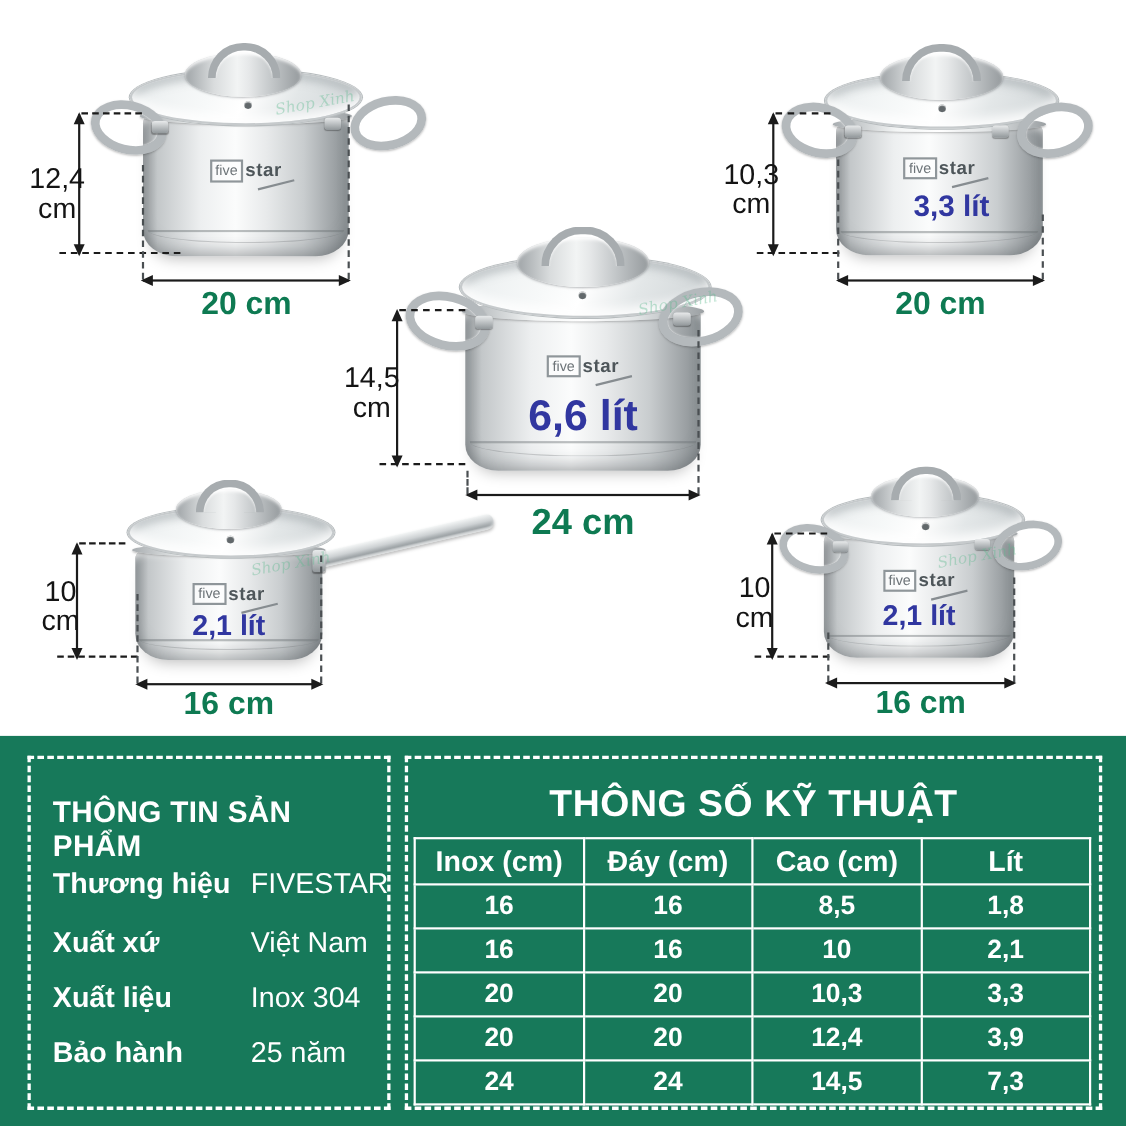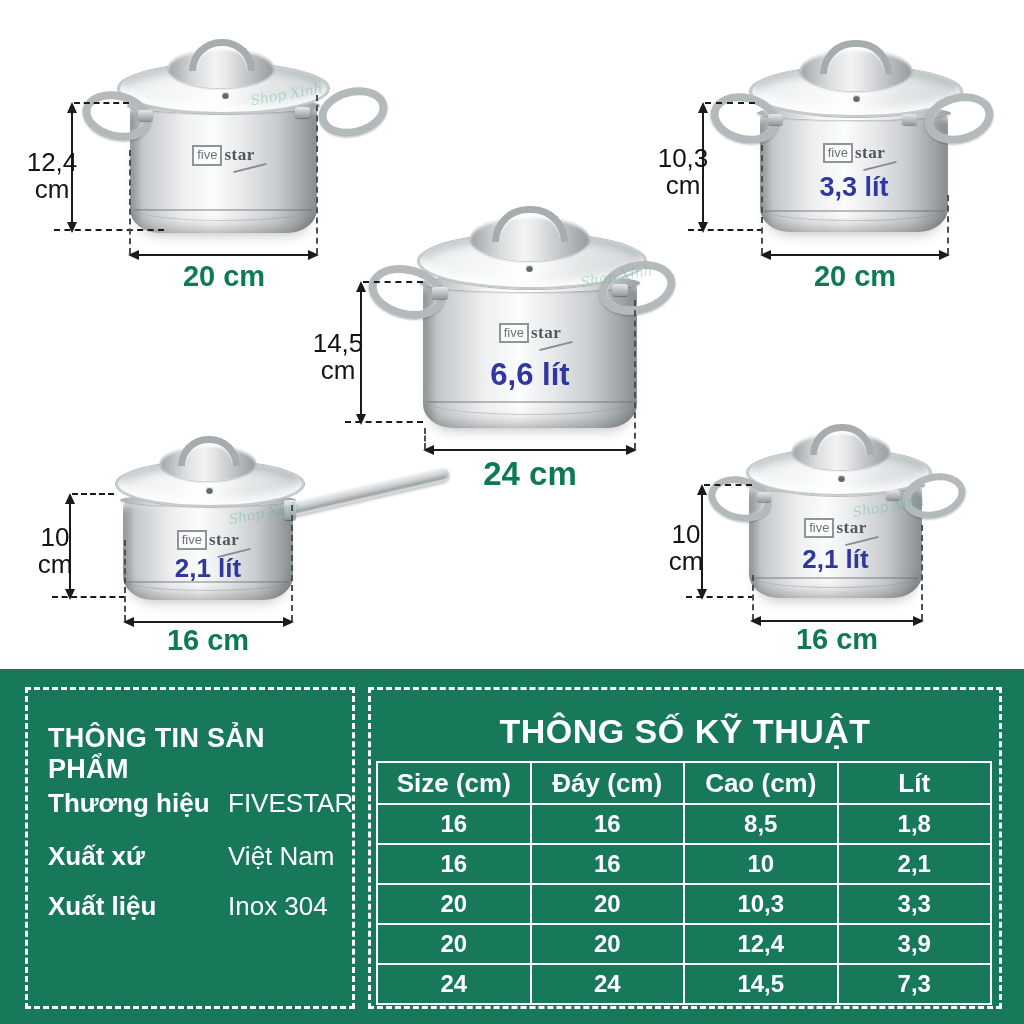--- a/index.html
+++ b/index.html
@@ -27,21 +27,21 @@
     border-radius:200px 200px 0 0;box-shadow:inset 0 2px 2px rgba(255,255,255,.7);}
   .knob{position:absolute;width:7px;height:7px;border-radius:50%;background:#62686b;box-shadow:inset 0 1px 1px #fff;}
   .loop-handle{position:absolute;box-sizing:border-box;border:8px solid #b4b9bc;border-radius:50%;
     box-shadow:inset 0 0 2px #ffffff, 0 1px 2px rgba(0,0,0,.25);}
   .mount{position:absolute;background:linear-gradient(180deg,#e8eaeb,#92989b);border-radius:3px;box-shadow:0 1px 1px rgba(0,0,0,.3);}
   .long-handle{position:absolute;height:14px;border-radius:9px;transform-origin:left center;
     background:linear-gradient(180deg,#f5f7f7 0%,#cdd1d3 45%,#9aa0a3 78%,#bbc0c2 100%);
     box-shadow:0 2px 3px rgba(0,0,0,.25), inset 0 -2px 2px rgba(255,255,255,.5);}
   .logo{position:absolute;left:0;width:100%;text-align:center;white-space:nowrap;}
   .lg-five{display:inline-block;border:2px solid #8f969a;color:#6d7478;font-size:13px;line-height:1.1;padding:1px 3px;background:rgba(255,255,255,.55);vertical-align:middle;}
-  .lg-star{position:relative;display:inline-block;margin-left:2px;font-weight:bold;color:#4e565a;font-size:17px;letter-spacing:.5px;vertical-align:middle;font-family:Liberation Serif, serif;}
+  .lg-star{position:relative;display:inline-block;margin-left:2px;font-weight:bold;color:#4e565a;font-size:17px;letter-spacing:.5px;vertical-align:middle;}
   .lg-star::after{content:"";position:absolute;right:-12px;bottom:-4px;width:34px;height:2px;background:#868c90;transform:rotate(-14deg);}
   .cap{position:absolute;left:0;width:100%;text-align:center;color:#3137a0;font-weight:bold;}
   .wm{position:absolute;color:#5cb98e;opacity:.38;font-family:"DejaVu Serif",serif;font-style:italic;font-size:14px;transform:rotate(-10deg);white-space:nowrap;}
 
   
   .varrow{position:absolute;width:2px;background:#1b1b1b;}
   .varrow::before{content:"";position:absolute;top:-2px;left:-4.5px;width:0;height:0;
     border-left:5.5px solid transparent;border-right:5.5px solid transparent;border-bottom:11px solid #1b1b1b;}
   .varrow::after{content:"";position:absolute;bottom:-2px;left:-4.5px;width:0;height:0;
     border-left:5.5px solid transparent;border-right:5.5px solid transparent;border-top:11px solid #1b1b1b;}
@@ -100,21 +100,21 @@
     </div>
     <div class="harrow" style="left:130px;top:254px;width:187px;"></div>
     <div class="size-label" style="left:150px;top:260px;width:148px;">20 cm</div>
   </div>
 
   <div>
     <div class="pot-body" style="left:760px;top:112px;width:188px;height:120px;">
       <div class="logo" style="top:26%;">
         <span class="lg-five">five</span><span class="lg-star">star</span>
       </div>
-      <div class="cap" style="top:50%;font-size:27px;">3,3 lít</div>
+      <div class="cap" style="top:50%;font-size:27px;margin-left:11px;">3,3 lít</div>
     </div>
     <div class="lid-glass" style="left:750px;top:66px;width:208px;height:47px;"></div>
     <div class="lid-disc" style="left:800px;top:49px;width:112px;height:42px;"></div>
     <div class="lid-arc" style="left:820px;top:40px;width:72px;height:34px;"></div>
     <div class="knob" style="left:853px;top:95px;"></div>
     <div class="loop-handle" style="left:710px;top:94px;width:70px;height:49px;transform:rotate(14deg);"></div>
     <div class="loop-handle" style="left:924px;top:94px;width:70px;height:49px;transform:rotate(-14deg);"></div>
     <div class="mount" style="left:768px;top:114px;width:15px;height:11px;"></div>
     <div class="mount" style="left:902px;top:114px;width:15px;height:11px;"></div>
     <div class="varrow" style="left:702px;top:104px;height:127px;"></div>
@@ -128,21 +128,21 @@
     </div>
     <div class="harrow" style="left:762px;top:254px;width:186px;"></div>
     <div class="size-label" style="left:781px;top:260px;width:148px;">20 cm</div>
   </div>
 
   <div>
     <div class="pot-body" style="left:423px;top:280px;width:214px;height:148px;">
       <div class="logo" style="top:29%;">
         <span class="lg-five">five</span><span class="lg-star">star</span>
       </div>
-      <div class="cap" style="top:52%;font-size:31px;">6,6 lít</div>
+      <div class="cap" style="top:52%;font-size:39px;">6,6 lít</div>
     </div>
     <div class="lid-glass" style="left:418px;top:233px;width:224px;height:52px;"></div>
     <div class="lid-disc" style="left:470px;top:216px;width:120px;height:45px;"></div>
     <div class="lid-arc" style="left:492px;top:206px;width:76px;height:36px;"></div>
     <div class="knob" style="left:526px;top:265px;"></div>
     <div class="loop-handle" style="left:368px;top:266px;width:78px;height:52px;transform:rotate(14deg);"></div>
     <div class="loop-handle" style="left:598px;top:262px;width:78px;height:52px;transform:rotate(-14deg);"></div>
     <div class="mount" style="left:432px;top:287px;width:16px;height:12px;"></div>
     <div class="mount" style="left:612px;top:284px;width:16px;height:12px;"></div>
     <div class="wm" style="left:580px;top:268px;">Shop Xinh</div>
@@ -224,28 +224,32 @@
         <span class="val">FIVESTAR</span>
       </div>
       <div class="info-row" style="top:151px;">
         <span class="lbl">Xuất xứ</span>
         <span class="val">Việt Nam</span>
       </div>
       <div class="info-row" style="top:201px;">
         <span class="lbl">Xuất liệu</span>
         <span class="val">Inox 304</span>
       </div>
+      <div class="info-row" style="top:251px;">
+        <span class="lbl">Bảo hành</span>
+        <span class="val">25 năm</span>
+      </div>
     </div>
 
     <div class="dashed-box" style="left:368px;top:18px;width:628px;height:316px;">
       <div class="spec-title">THÔNG SỐ KỸ THUẬT</div>
       <table class="spec">
         <thead>
           <tr>
-            <th>Size (cm)</th>
+            <th>Inox (cm)</th>
             <th>Đáy (cm)</th>
             <th>Cao (cm)</th>
             <th>Lít</th>
           </tr>
         </thead>
         <tbody>
           <tr>
             <td>16</td>
             <td>16</td>
             <td>8,5</td>

